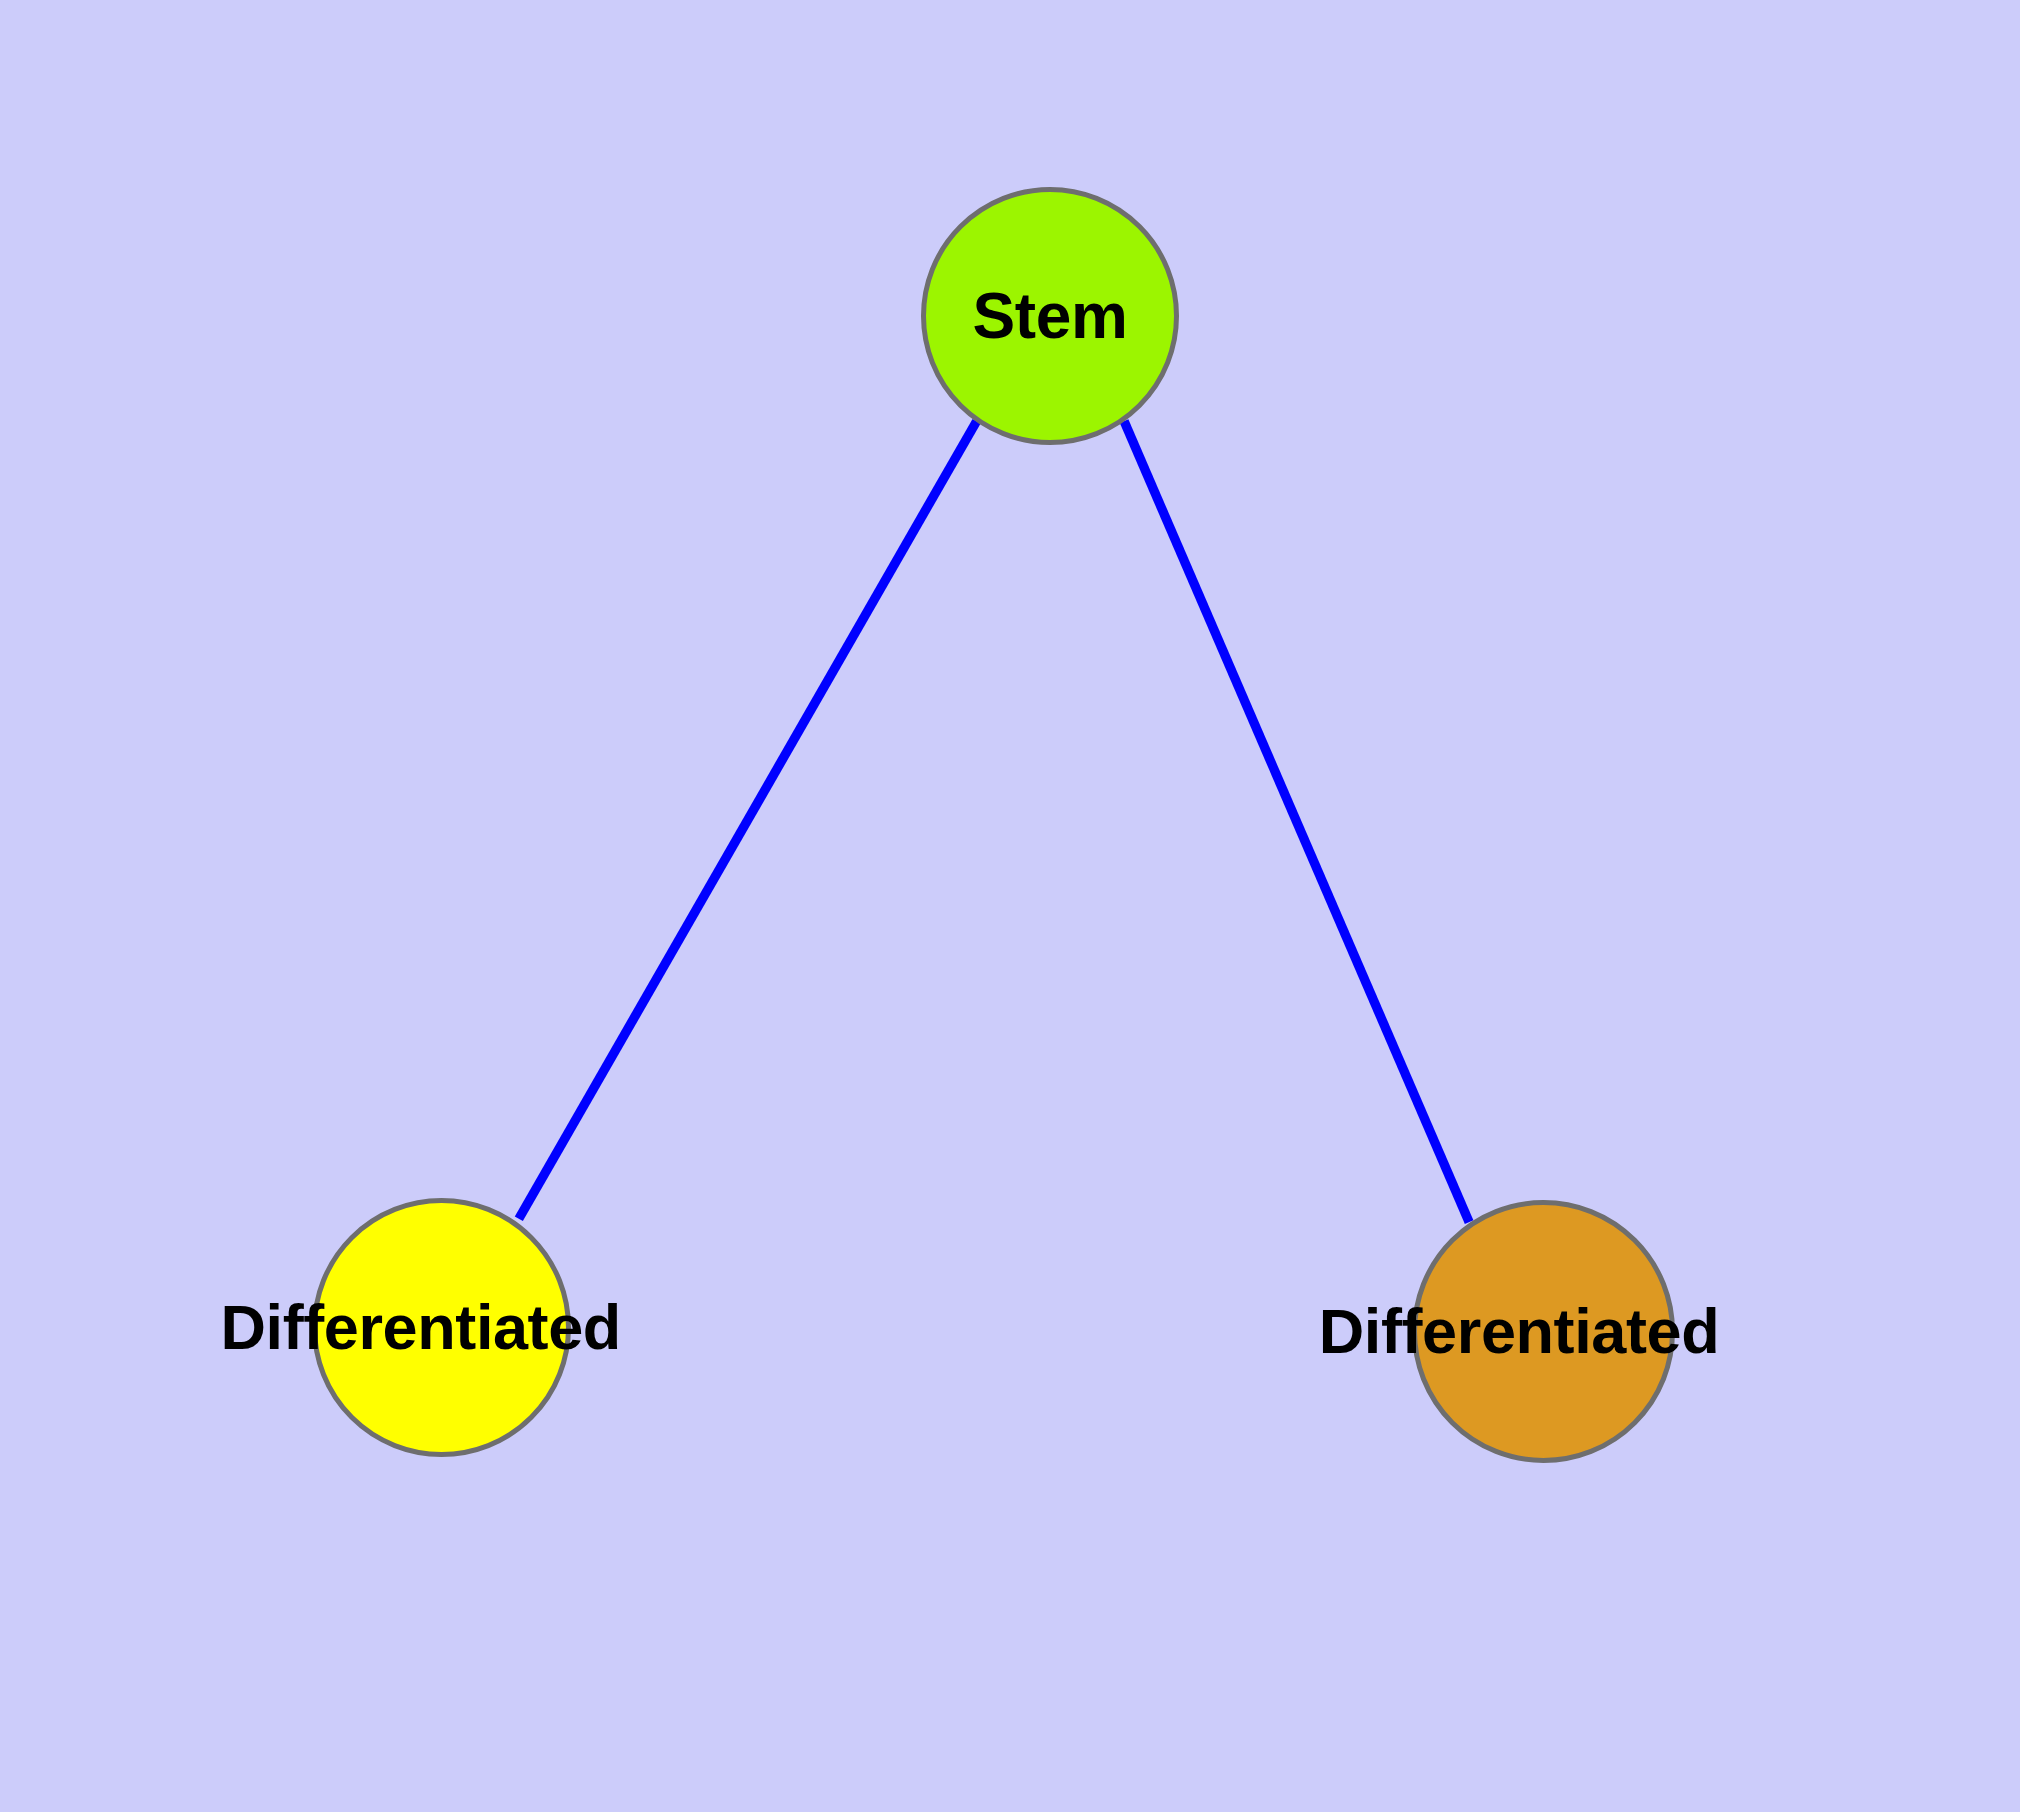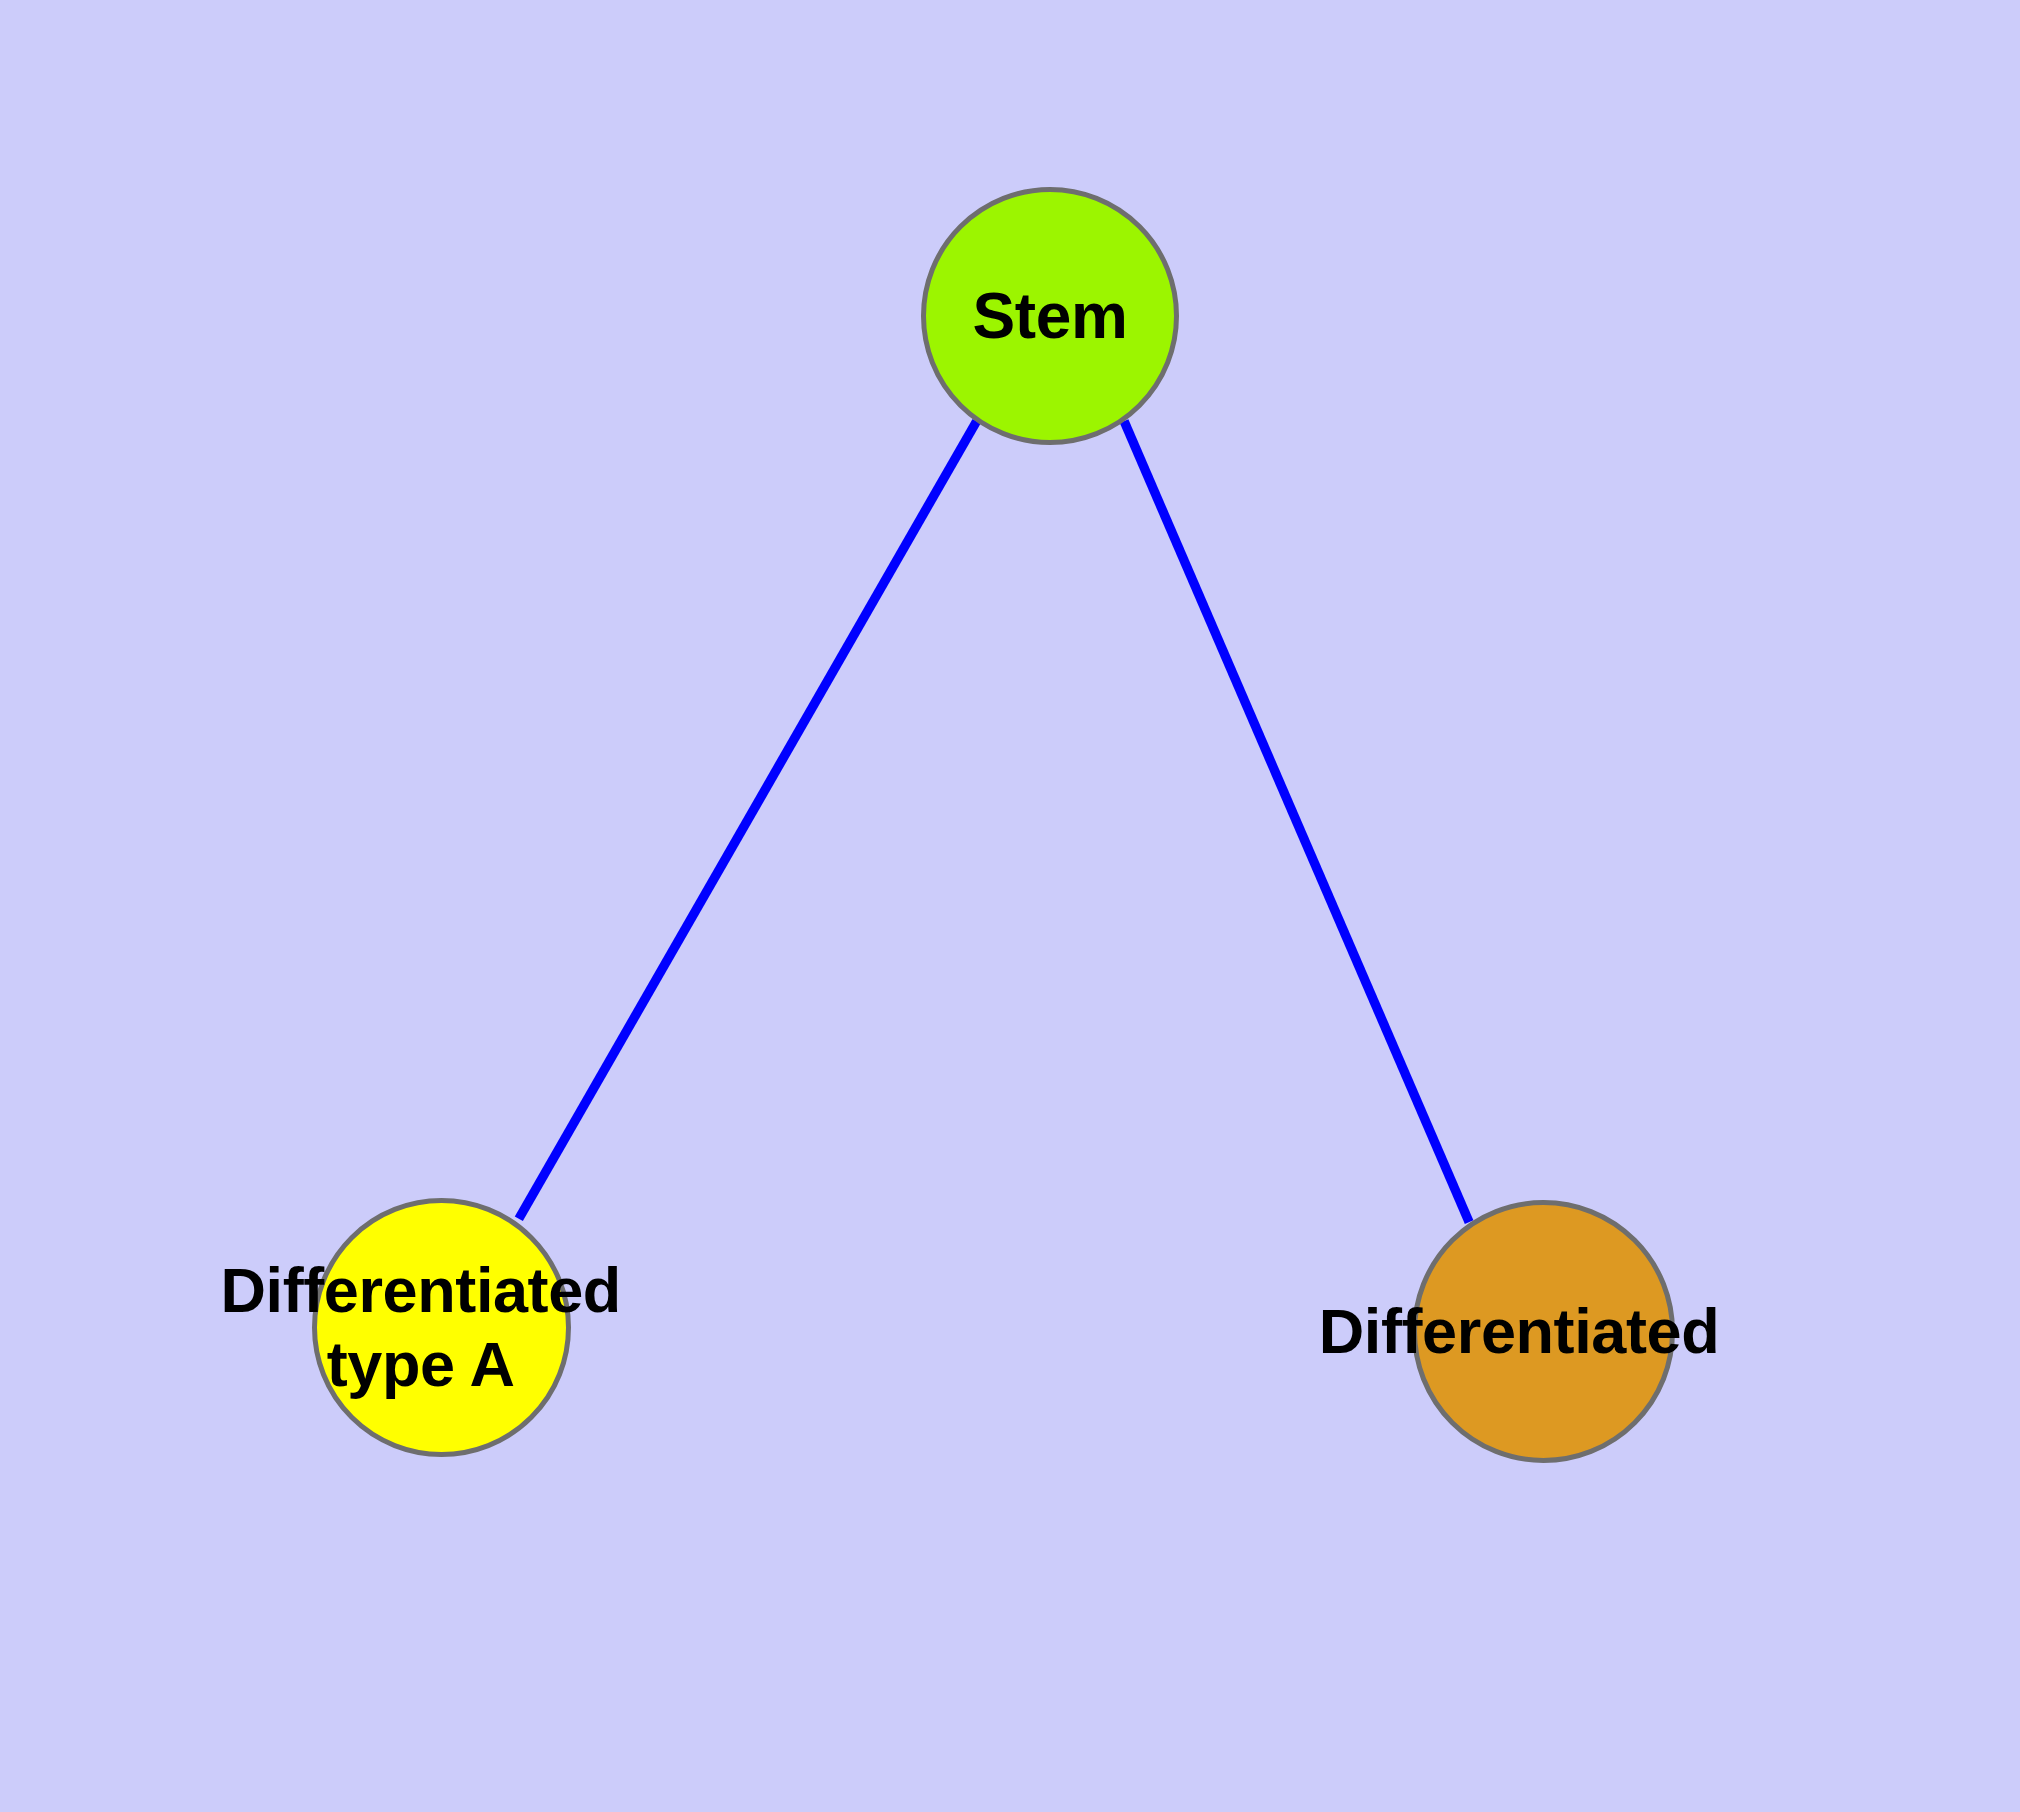--- a/index.html
+++ b/index.html
@@ -42,21 +42,21 @@
     top: 50%;
     transform: translate(-50%, -50%);
     border-radius: 50%;
     box-sizing: border-box;
   }
   .node-label {
     position: relative;
     z-index: 3;
     color: #000000;
     font-weight: bold;
-    text-align: center;
+    text-align: right;
     white-space: nowrap;
     line-height: 1.16;
     letter-spacing: -0.4px;
     pointer-events: none;
   }
   .node-label .line {
     display: block;
   }
 </style>
 </head>
@@ -75,21 +75,20 @@
     <div class="node-circle" style="width: 258px; height: 258px; background: rgb(156, 245, 0); border: 5.1px solid rgb(110, 110, 110);"></div>
     <div class="node-label" style="font-size: 64px; color: rgb(0, 0, 0); transform: translate(0px, 0px);">
       <span class="line">Stem</span>
     </div>
   </div>
 
   <div class="node-group" id="node-1" style="left: 441px; top: 1327px; width: 259px; height: 259px;">
     <div class="node-circle" style="width: 259px; height: 259px; background: rgb(255, 255, 0); border: 5.1px solid rgb(110, 110, 110);"></div>
     <div class="node-label" style="font-size: 63px; color: rgb(0, 0, 0); transform: translate(-20.3px, 0px);">
       <span class="line">Differentiated</span>
-      <span class="line">type A</span>
     </div>
   </div>
 
   <div class="node-group" id="node-2" style="left: 1543px; top: 1331px; width: 263px; height: 263px;">
     <div class="node-circle" style="width: 263px; height: 263px; background: rgb(221, 153, 34); border: 5.1px solid rgb(110, 110, 110);"></div>
     <div class="node-label" style="font-size: 63px; color: rgb(0, 0, 0); transform: translate(-24px, 0px);">
       <span class="line">Differentiated</span>
     </div>
   </div>
 

